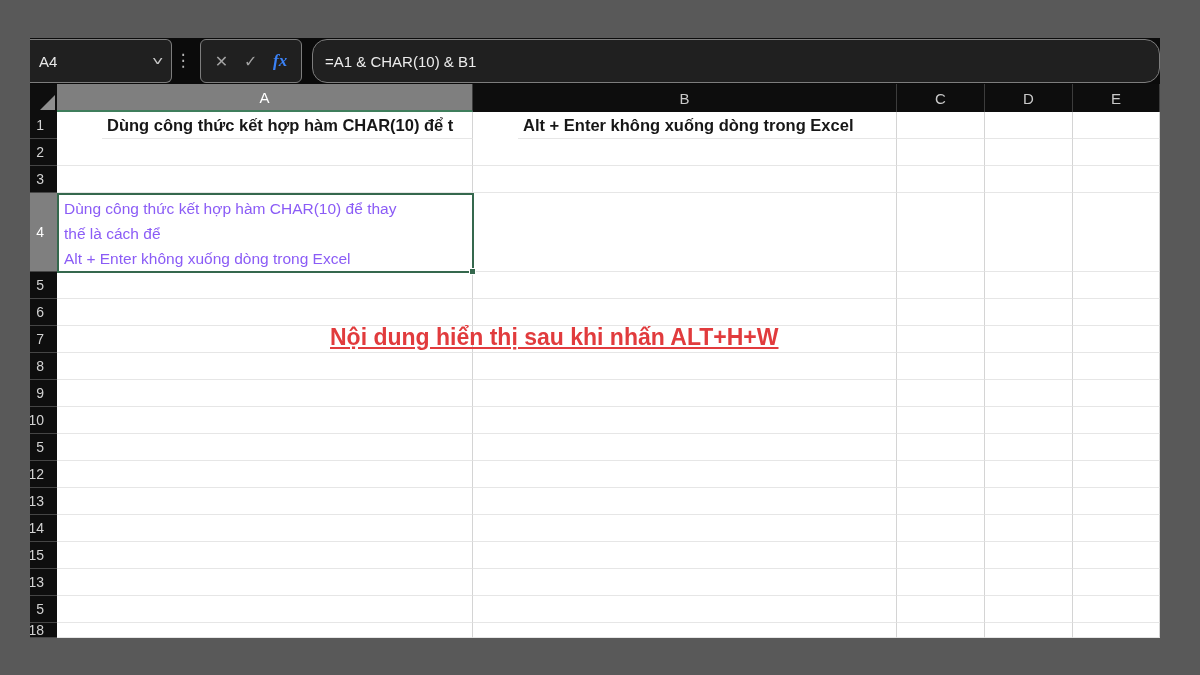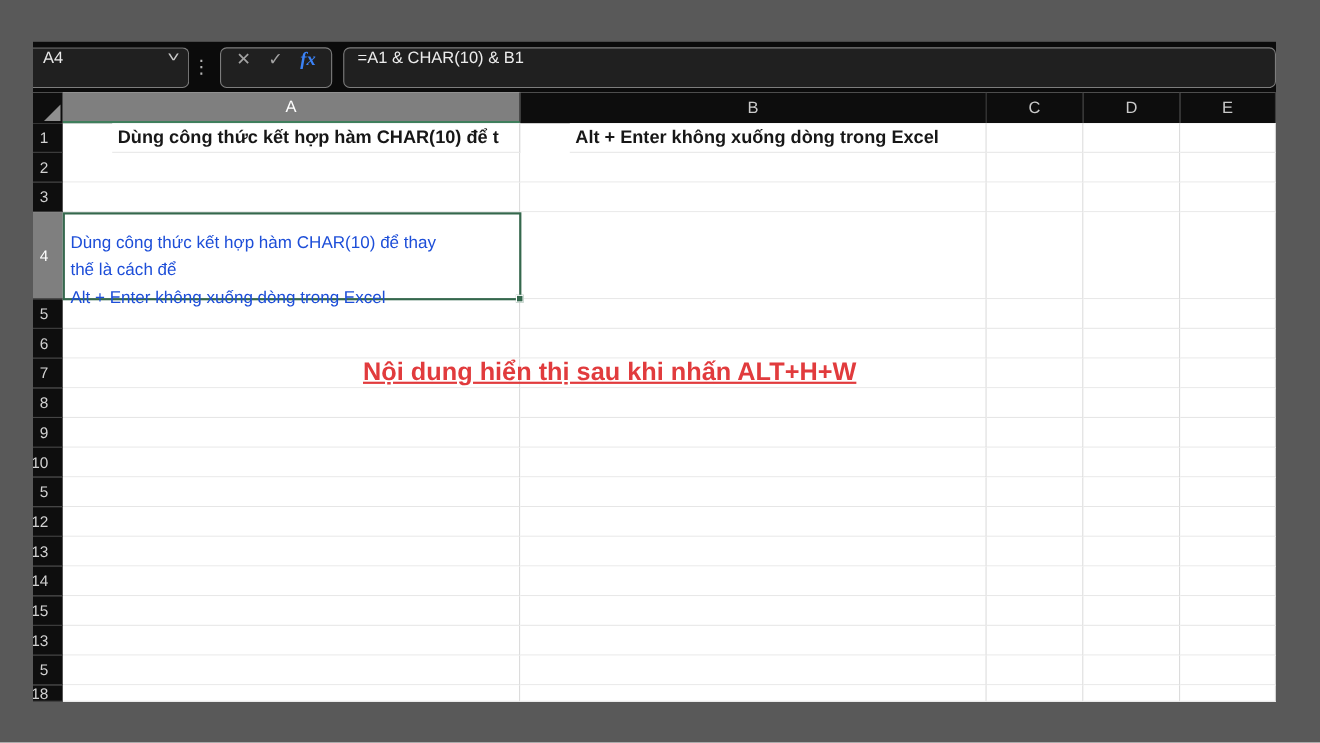--- a/index.html
+++ b/index.html
@@ -15,39 +15,39 @@
     position:relative;
   }
   .stage{position:absolute;left:30px;top:38px;width:1130px;height:600px;}
 
   
   .formula-bar{
     width:1130px;height:46px;background:#0b0b0b;
     display:flex;align-items:center;
   }
   .fb-box{
-    height:37px;background:#202020;border:1px solid #7d7d7d;border-radius:6px;
-    display:flex;align-items:flex-start;color:#e8e8e8;font-size:15px;
+    height:44px;background:#202020;border:1px solid #7d7d7d;border-radius:6px;
+    display:flex;align-items:center;color:#e8e8e8;font-size:15px;
   }
   .name-box{
     width:142px;border-left:none;border-top-left-radius:0;border-bottom-left-radius:0;
     padding:0 9px;justify-content:space-between;
   }
   .name-box .chev{color:#c9c9c9;font-size:13px;transform:scaleX(1.5);}
   .dots{
     width:22px;text-align:center;color:#b5b5b5;font-size:17px;line-height:34px;
     letter-spacing:0;user-select:none;
   }
   .fb-group{width:102px;margin-left:6px;justify-content:space-around;padding:0 6px;}
   .fb-group .ic{color:#a3a3a3;font-size:16px;cursor:default;}
   .fb-group .fx{
     color:#3b82f6;font-size:17px;font-style:italic;
     font-family:"Liberation Serif","DejaVu Serif",serif;font-weight:bold;
   }
-  .formula-input{flex:1;margin-left:10px;padding:0 12px;font-size:15px;color:#ececec;white-space:nowrap;overflow:hidden;}
+  .formula-input{flex:1;margin-left:10px;padding:0 12px;font-size:15px;color:#ececec;white-space:nowrap;overflow:hidden;border-radius:15px;}
 
   
   .sheet{
     position:relative;width:1130px;height:554px;background:#fff;
     display:grid;
     grid-template-columns:27px 416px 424px 88px 88px 87px;
     grid-template-rows:28px repeat(3,27px) 79px repeat(13,27px) 15px;
   }
   .corner{background:#0e0e0e;position:relative;}
   .corner .tri{
@@ -70,21 +70,21 @@
     background:#ffffff;border-right:1px solid #d4d4d4;border-bottom:1px solid #e6e6e6;
     color:#171717;font-size:16px;display:flex;align-items:center;
     white-space:nowrap;overflow:hidden;padding:0 0 0 5px;
   }
   .cell.bold{font-weight:bold;font-size:16.5px;margin-left:45px;}
 
   
   .selection{
     position:absolute;left:27px;top:109px;width:417px;height:80px;
     border:2px solid var(--selection-green);
-    padding:13px 5px;color:#1d4ed8;font-size:15.5px;line-height:25px;
+    padding:1px 5px;color:#8b5cf6;font-size:15.5px;line-height:25px;
     background:transparent;
   }
   .fill-handle{
     position:absolute;right:-4px;bottom:-4px;width:7px;height:7px;
     background:var(--selection-green);border:1px solid #fff;
   }
   .annotation{
     position:absolute;left:300px;top:240px;width:580px;
     color:var(--annotation-red);font-weight:bold;font-size:23px;white-space:nowrap;text-decoration:underline;
   }

